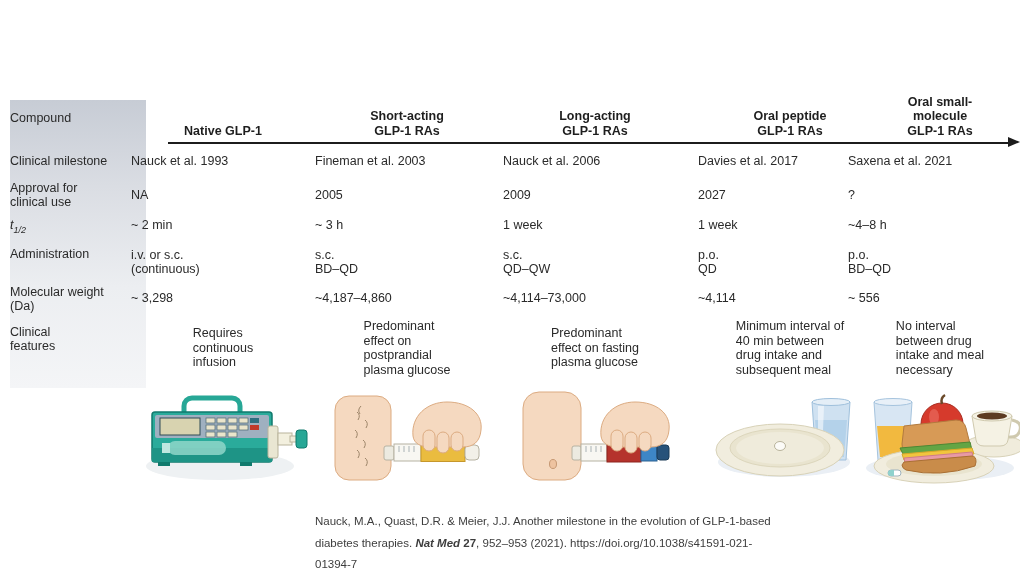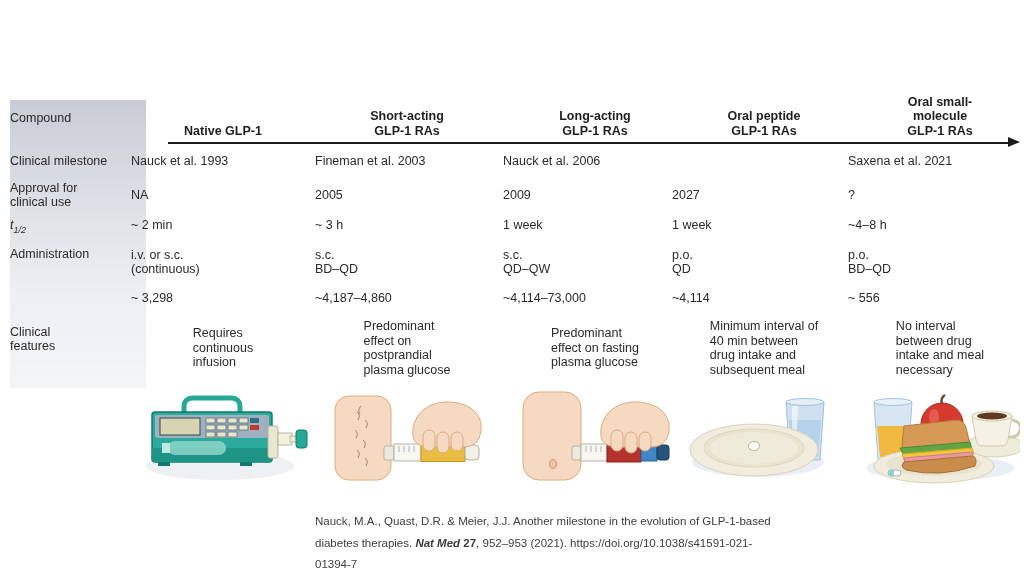--- a/index.html
+++ b/index.html
@@ -8,21 +8,21 @@
   .sidebar-box{position:absolute;left:10px;top:100px;width:136px;height:288px;
           background:linear-gradient(180deg,#c7ccd5 0%,#dadde3 30%,#eceef1 65%,#f4f5f7 100%);}
   .rowlabel{position:absolute;left:10px;width:136px;text-align:left;font-size:12.5px;
           line-height:14px;white-space:pre-line;color:#2a2a2a;}
   .cell{position:absolute;width:184px;text-align:left;font-size:12.5px;line-height:14px;
           white-space:pre-line;color:#2a2a2a;}
   .hdr{position:absolute;width:184px;top:90px;height:48px;display:flex;align-items:flex-end;
           justify-content:center;text-align:center;font-weight:bold;font-size:12.5px;
           line-height:14.5px;white-space:pre-line;color:#1e1e1e;}
   .feat{top:318px;height:60px;display:flex;align-items:center;justify-content:center;line-height:14.5px;}
-  .c1{left:131px}.c2{left:315px}.c3{left:503px}.c4{left:672px}.c5{left:848px}
+  .c1{left:131px}.c2{left:315px}.c3{left:503px}.c4{left:698px}.c5{left:848px}
   .r-milestone{top:154px}.r-approval{top:188px}.r-halflife{top:218px}
   .r-admin{top:248px}.r-mol{top:291px}
   .arrow-line{position:absolute;left:168px;top:142px;width:842px;height:1.6px;background:#1c1c1c;}
   .arrow-head{position:absolute;left:1008px;top:137.2px;width:0;height:0;
           border-left:12px solid #1c1c1c;border-top:5.6px solid transparent;border-bottom:5.6px solid transparent;}
   .illus{position:absolute;top:386px;width:184px;height:100px;display:flex;align-items:center;justify-content:center;}
   .ital{font-style:italic;}
   .rowlabel sub{font-size:9px;font-style:italic;}
   .citation{position:absolute;left:315px;top:511px;width:456px;font-size:11.5px;
           line-height:21.5px;color:#3d3d3d;text-align:left;}
@@ -34,40 +34,43 @@
 
 <div id="canvas">
 
   <div class="sidebar-box"></div>
   <div class="rowlabel" style="top:111px">Compound</div>
   <div class="rowlabel" style="top:154px">Clinical milestone</div>
   <div class="rowlabel" style="top:181px">Approval for
 clinical use</div>
   <div class="rowlabel" style="top:218px"><span class="ital">t</span><sub>1/2</sub></div>
   <div class="rowlabel" style="top:247px">Administration</div>
+  <div class="rowlabel" style="top:285px">Molecular weight
+(Da)</div>
   <div class="rowlabel" style="top:325px">Clinical
 features</div>
 
   <div class="hdr c1">Native GLP-1</div>
   <div class="hdr c2">Short-acting
 GLP-1 RAs</div>
   <div class="hdr c3">Long-acting
 GLP-1 RAs</div>
   <div class="hdr c4">Oral peptide
 GLP-1 RAs</div>
   <div class="hdr c5">Oral small-
 molecule
 GLP-1 RAs</div>
 
   <div class="arrow-line"></div>
   <div class="arrow-head"></div>
 
   <div class="cell c1 r-milestone">Nauck et al. 1993</div>
   <div class="cell c2 r-milestone">Fineman et al. 2003</div>
   <div class="cell c3 r-milestone">Nauck et al. 2006</div>
+  <div class="cell c4 r-milestone">Davies et al. 2017</div>
   <div class="cell c5 r-milestone">Saxena et al. 2021</div>
 
   <div class="cell c1 r-approval">NA</div>
   <div class="cell c2 r-approval">2005</div>
   <div class="cell c3 r-approval">2009</div>
   <div class="cell c4 r-approval">2027</div>
   <div class="cell c5 r-approval">?</div>
 
   <div class="cell c1 r-halflife">~ 2 min</div>
   <div class="cell c2 r-halflife">~ 3 h</div>

